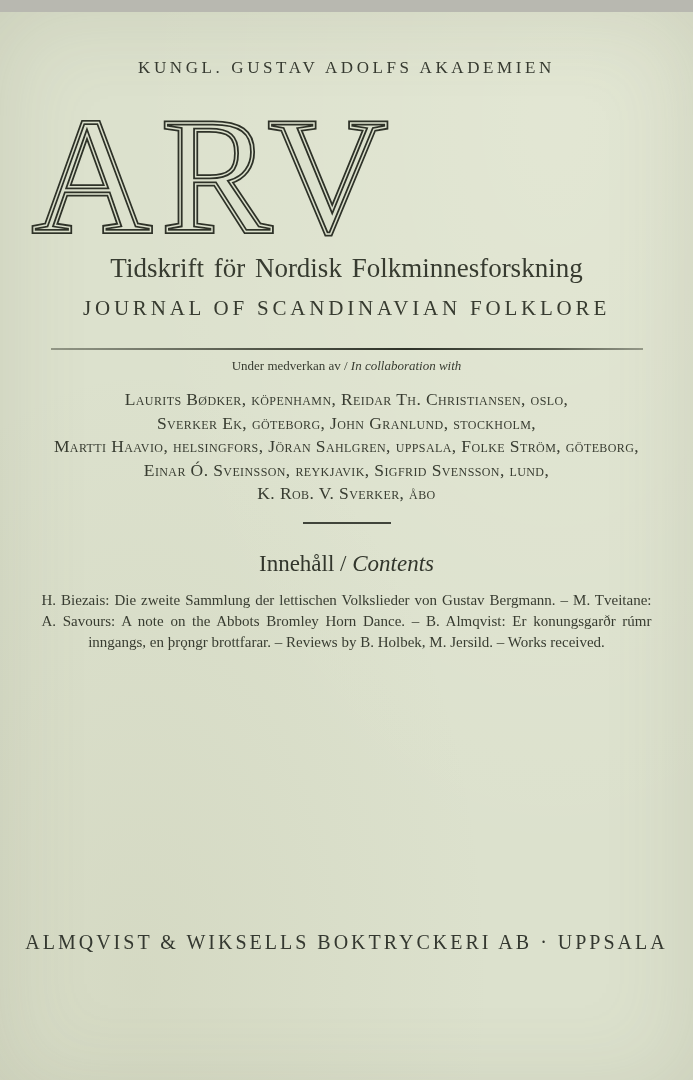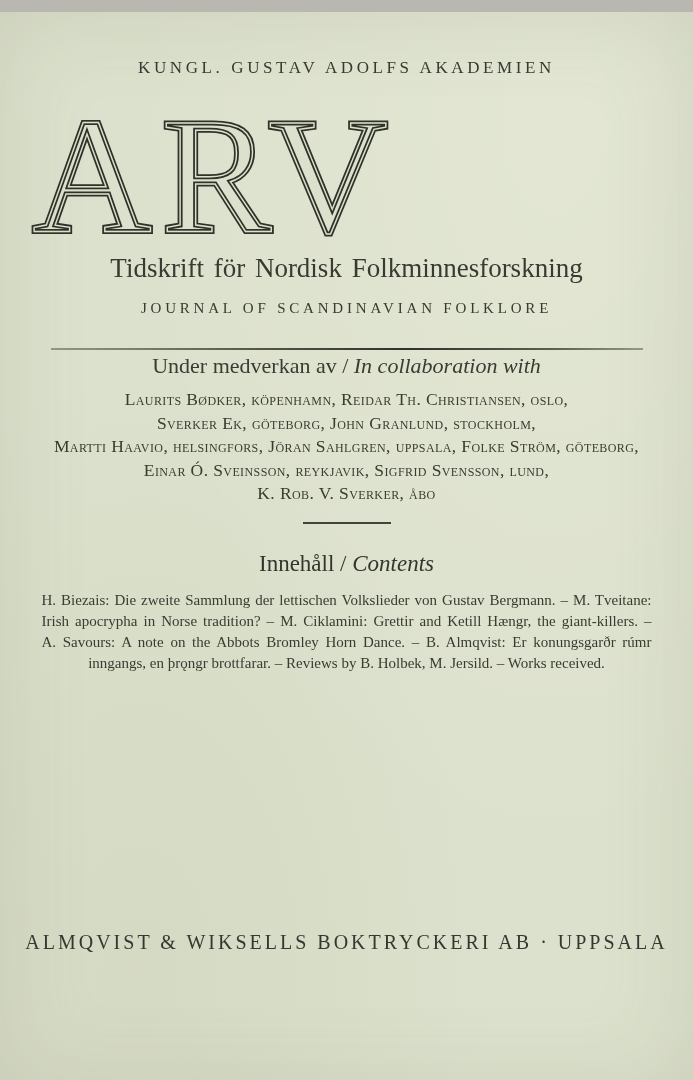--- a/index.html
+++ b/index.html
@@ -50,21 +50,21 @@
   }
   .subtitle-sw {
     margin-top: 6px;
     font-size: 27px;
     line-height: 32px;
     word-spacing: 3px;
     color: #373b30;
   }
   .subtitle-en {
     margin-top: 14px;
-    font-size: 15px;
+    font-size: 21px;
     letter-spacing: 3.8px;
     line-height: 20px;
     color: #373b30;
   }
   .volume {
     margin-top: 16px;
     font-size: 27px;
     line-height: 36px;
     color: #343830;
   }
@@ -82,21 +82,21 @@
     font-size: 20px;
     line-height: 28px;
   }
   .editor-label, .editor-city {
     font-variant: small-caps;
     letter-spacing: 2.4px;
     font-size: 19px;
   }
   .medverkan {
     margin-top: 2px;
-    font-size: 22px;
+    font-size: 13px;
     line-height: 28px;
     text-align: center;
   }
   .medverkan .it { font-style: italic; }
   .collaborators {
     margin-top: 8px;
     font-size: 17.5px;
     line-height: 23.5px;
   }
   .collab-line {
@@ -190,21 +190,20 @@
   <div class="rule-short"></div>
 
   <div class="contents-heading center">
     <span>Innehåll</span>
     <span>/</span>
     <span class="it">Contents</span>
   </div>
 
   <div class="contents-body">
     <div class="contents-line">H. Biezais: Die zweite Sammlung der lettischen Volkslieder von Gustav Bergmann. – M. Tveitane:</div>
-    <div class="contents-line">Irish apocrypha in Norse tradition? – M. Ciklamini: Grettir and Ketill Hængr, the giant-killers. –</div>
     <div class="contents-line">A. Savours: A note on the Abbots Bromley Horn Dance. – B. Almqvist: Er konungsgarðr rúmr</div>
     <div class="contents-line last">inngangs, en þrǫngr brottfarar. – Reviews by B. Holbek, M. Jersild. – Works received.</div>
   </div>
 
   <div class="publisher">
     <div class="publisher-line1">ALMQVIST &amp; WIKSELLS BOKTRYCKERI AB · UPPSALA</div>
   </div>
 
 </div>
 

